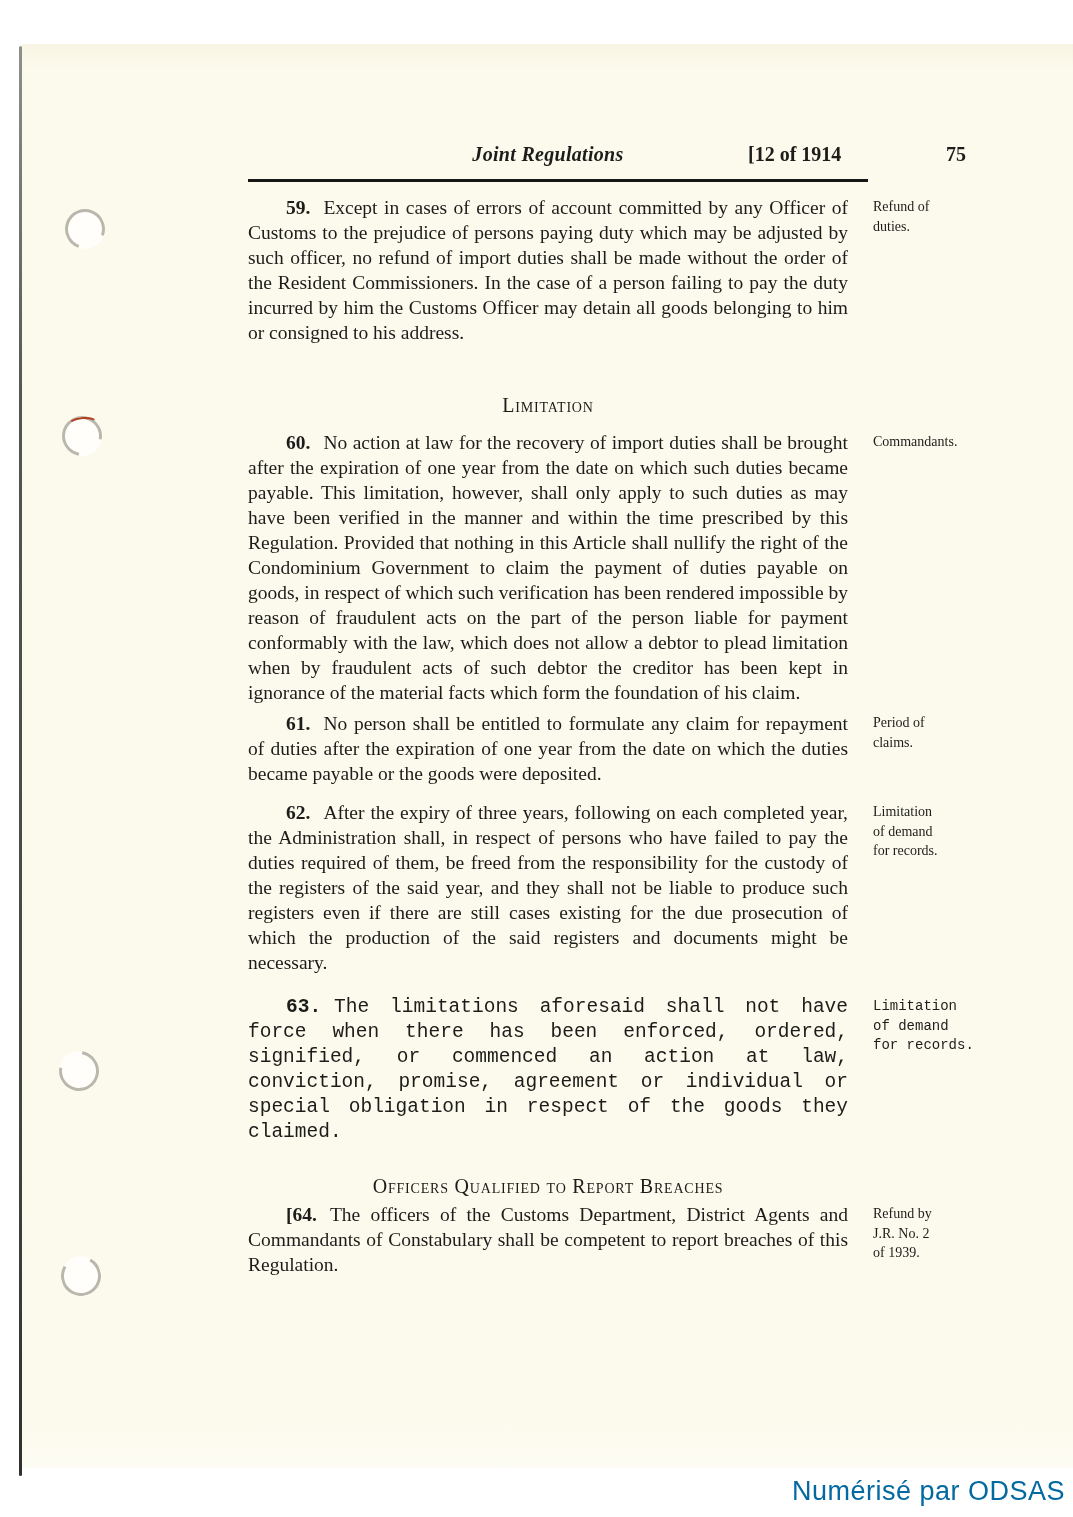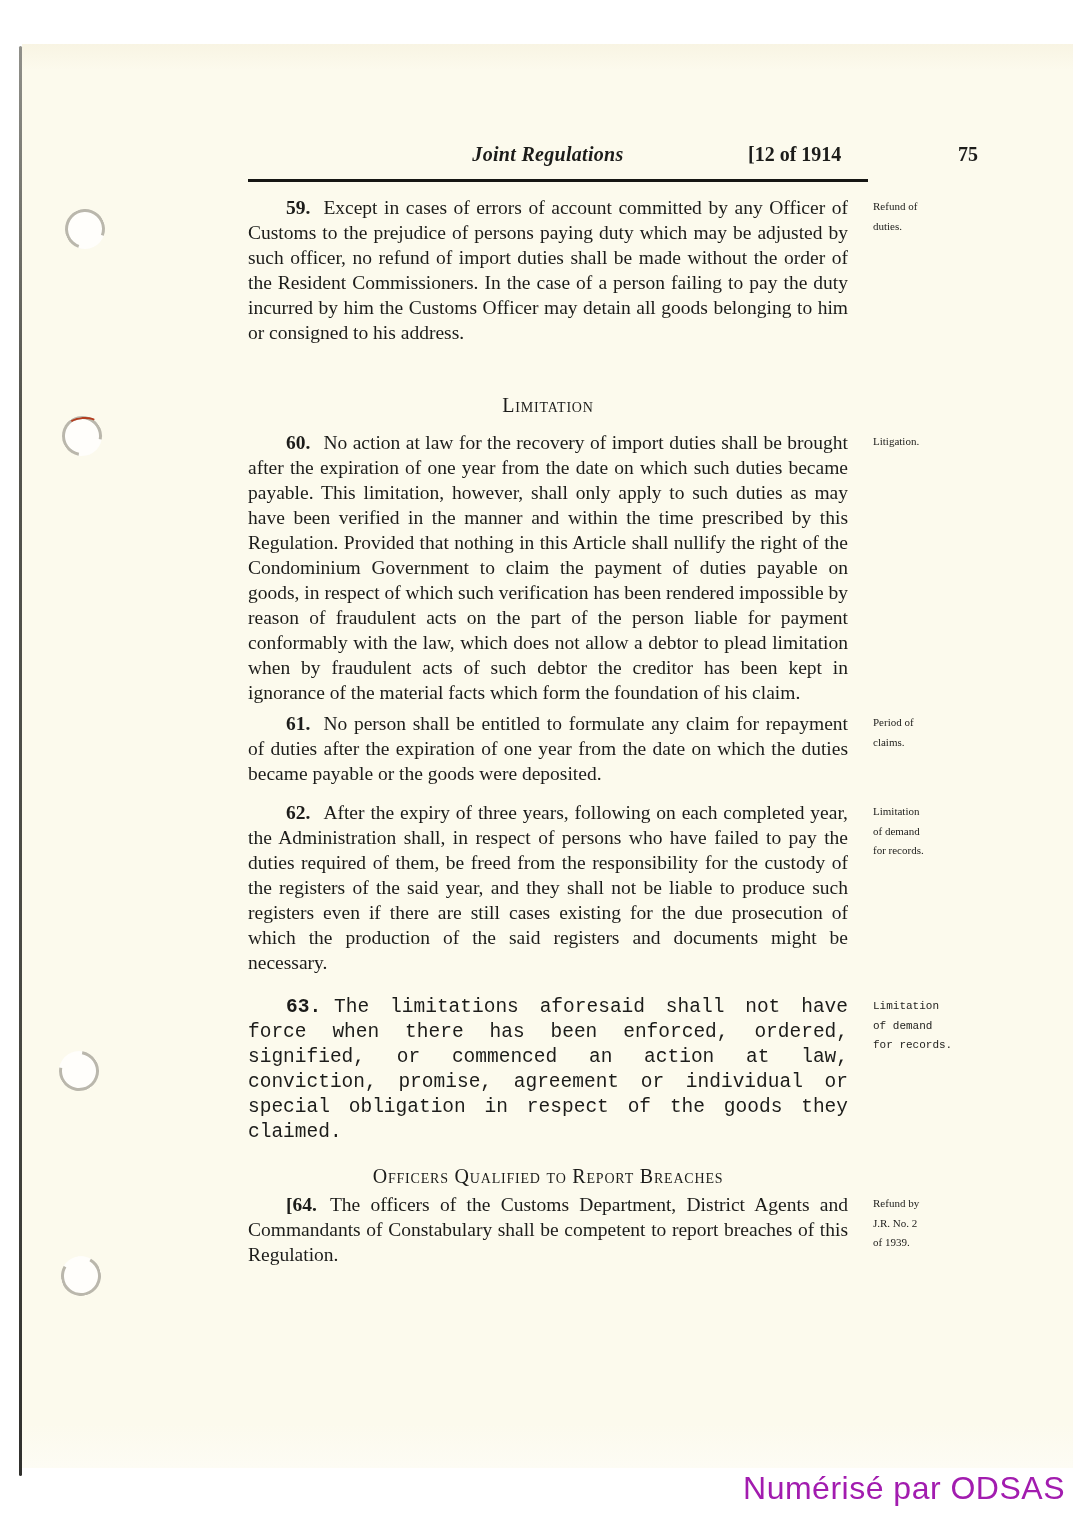--- a/index.html
+++ b/index.html
@@ -55,68 +55,68 @@
     position:absolute;
     left:248px;top:143px;
     width:730px;
   }
   .hdr{position:relative;height:26px;font-weight:bold;font-size:20px;}
   .hdr .title{
     position:absolute;left:0;width:600px;text-align:center;
     font-style:italic;letter-spacing:0.3px;
   }
   .hdr .ref{position:absolute;left:500px;white-space:nowrap;}
-  .hdr .pagenum{position:absolute;right:0;}
+  .hdr .pagenum{position:absolute;right:12px;}
   .rule{
     margin-top:10px;
     width:620px;height:3px;
     background:#161614;
   }
   .para{
     position:relative;
     width:600px;
     font-size:19.5px;
     line-height:25px;
     text-align:justify;
     text-indent:38px;
   }
   .para.no-indent{text-indent:0;}
   .pnum{font-weight:bold;padding-right:13px;}
   .note{
     position:absolute;
     left:625px;top:2px;
     width:108px;
-    font-size:11px;
+    font-size:14px;
     line-height:19.5px;
     text-align:left;
     text-indent:0;
   }
   .sec-heading{
     width:600px;
     text-align:center;
     font-variant:small-caps;
     font-size:20px;
     letter-spacing:0.8px;
   }
   .m-intro{margin-top:21px;}
   .m-p59{margin-top:13px;}
   .m-hlim{margin-top:49px;}
   .m-p60{margin-top:13px;}
   .m-p61{margin-top:6px;}
   .m-p62{margin-top:14px;}
   .m-p63{margin-top:20px;font-family:Liberation Mono, monospace;}
-  .m-hoff{margin-top:20px;}
+  .m-hoff{margin-top:30px;}
   .m-p64{margin-top:4px;}
 
   .watermark{
     position:absolute;
     right:8px;bottom:10px;
     font-family:"Liberation Sans","DejaVu Sans",sans-serif;
-    font-size:32px;
-    color:#a21caf;
+    font-size:27px;
+    color:#0369a1;
     letter-spacing:0.5px;
     text-align:right;
   }
 </style>
 </head>
 <body>
 
 <div class="page"></div>
 <div class="edge-line"></div>
 
@@ -144,21 +144,21 @@
       <div>duties.</div>
       <div></div>
     </div>
   </div>
 
   <div class="sec-heading m-hlim">Limitation</div>
 
   <div class="para m-p60">
     <span class="pnum">60.</span><span>No action at law for the recovery of import duties shall be brought after the expiration of one year from the date on which such duties became payable. This limitation, however, shall only apply to such duties as may have been verified in the manner and within the time prescribed by this Regulation. Provided that nothing in this Article shall nullify the right of the Condominium Government to claim the payment of duties payable on goods, in respect of which such verification has been rendered impossible by reason of fraudulent acts on the part of the person liable for payment conformably with the law, which does not allow a debtor to plead limitation when by fraudulent acts of such debtor the creditor has been kept in ignorance of the material facts which form the foundation of his claim.</span>
     <div class="note">
-      <div>Litigation.</div>
+      <div>Commandants.</div>
       <div></div>
       <div></div>
     </div>
   </div>
 
   <div class="para m-p61">
     <span class="pnum">61.</span><span>No person shall be entitled to formulate any claim for repayment of duties after the expiration of one year from the date on which the duties became payable or the goods were deposited.</span>
     <div class="note">
       <div>Period of</div>
       <div>claims.</div>

